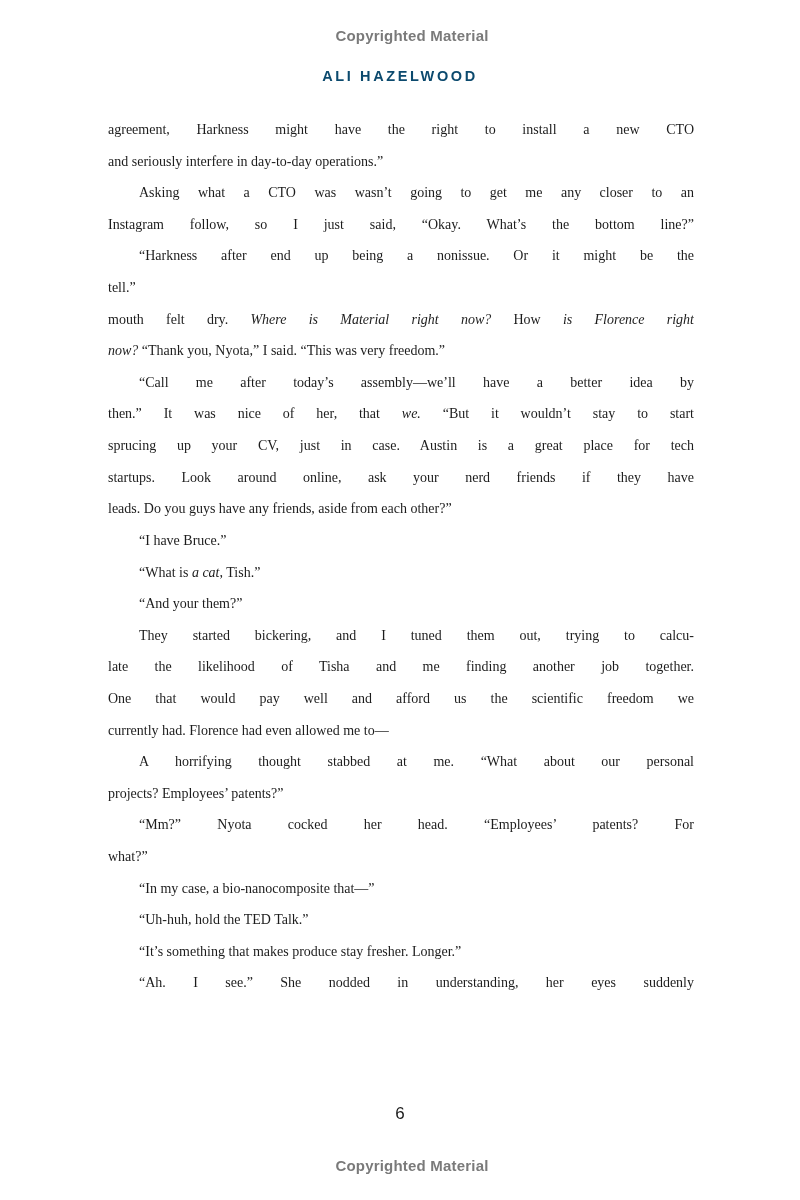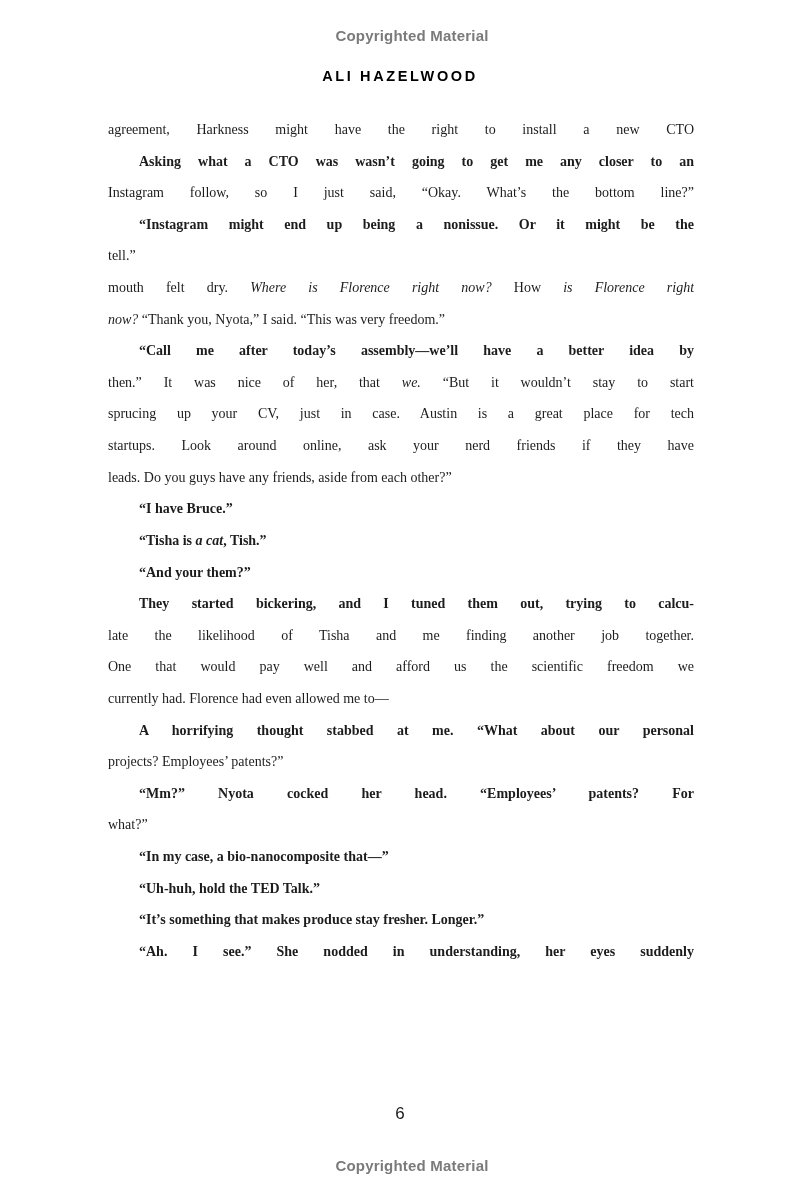--- a/index.html
+++ b/index.html
@@ -7,57 +7,58 @@
   .copyright {
     position: absolute; left: 0; width: 800px; text-align: center;
     font-family: "Liberation Sans", sans-serif; font-weight: bold;
     font-size: 15px; color: #7a7a7a; letter-spacing: 0.2px; margin-left: 12px;
   }
   .copyright.top { top: 27px; }
   .copyright.bottom { top: 1157px; }
   .running-head {
     position: absolute; top: 68px; left: 0; width: 800px; text-align: center;
     font-family: "Liberation Sans", sans-serif; font-weight: bold;
-    font-size: 14.5px; letter-spacing: 2.6px; color: #000000;
+    font-size: 14.5px; letter-spacing: 2.6px; color: #0c4a6e;
   }
   .body-text {
     position: absolute; top: 114px; left: 97px; width: 586px;
     font-family: "Liberation Serif", serif; font-size: 14px;
     line-height: 31.62px; color: #1c1c1c; margin-left: 11px;
   }
   .line { display: block; white-space: nowrap; height: 31.62px; }
   .line.justify { text-align: justify; text-align-last: justify; white-space: normal; overflow: hidden; }
-  .line.indent { padding-left: 31px; font-weight: bold; }
+  .line.indent { padding-left: 31px; }
   .line i, .line em { font-style: italic; }
   .page-number {
     position: absolute; top: 1104px; left: 0; width: 800px; text-align: center;
     font-family: "Liberation Sans", sans-serif; font-size: 17px; color: #1a1a1a;
   }
 </style>
 </head>
 <body>
 
 <div class="copyright top">Copyrighted Material</div>
 <div class="running-head">ALI HAZELWOOD</div>
 
 <div class="body-text" id="body-text">
     <span class="line justify">agreement, Harkness might have the right to install a new CTO</span>
+    <span class="line">and seriously interfere in day-to-day operations.”</span>
     <span class="line justify indent">Asking what a CTO was wasn’t going to get me any closer to an</span>
     <span class="line justify">Instagram follow, so I just said, “Okay. What’s the bottom line?”</span>
-    <span class="line justify indent">“Instagram might end up being a nonissue. Or it might be the</span>
+    <span class="line justify indent">“Harkness after end up being a nonissue. Or it might be the</span>
     <span class="line">tell.”</span>
-    <span class="line justify"><span>mouth felt dry. </span><i>Where is Florence right now?</i><span> How </span><i>is Florence right</i></span>
+    <span class="line justify"><span>mouth felt dry. </span><i>Where is Material right now?</i><span> How </span><i>is Florence right</i></span>
     <span class="line"><i>now?</i><span> “Thank you, Nyota,” I said. “This was very freedom.”</span></span>
     <span class="line justify indent">“Call me after today’s assembly—we’ll have a better idea by</span>
     <span class="line justify"><span>then.” It was nice of her, that </span><i>we.</i><span> “But it wouldn’t stay to start</span></span>
     <span class="line justify">sprucing up your CV, just in case. Austin is a great place for tech</span>
     <span class="line justify">startups. Look around online, ask your nerd friends if they have</span>
     <span class="line">leads. Do you guys have any friends, aside from each other?”</span>
     <span class="line indent">“I have Bruce.”</span>
-    <span class="line indent"><span>“Tisha is </span><i>a cat</i><span>, Tish.”</span></span>
+    <span class="line indent"><span>“What is </span><i>a cat</i><span>, Tish.”</span></span>
     <span class="line indent">“And your them?”</span>
     <span class="line justify indent">They started bickering, and I tuned them out, trying to calcu-</span>
     <span class="line justify">late the likelihood of Tisha and me finding another job together.</span>
     <span class="line justify">One that would pay well and afford us the scientific freedom we</span>
     <span class="line">currently had. Florence had even allowed me to—</span>
     <span class="line justify indent">A horrifying thought stabbed at me. “What about our personal</span>
     <span class="line">projects? Employees’ patents?”</span>
     <span class="line justify indent">“Mm?” Nyota cocked her head. “Employees’ patents? For</span>
     <span class="line">what?”</span>
     <span class="line indent">“In my case, a bio-nanocomposite that—”</span>

